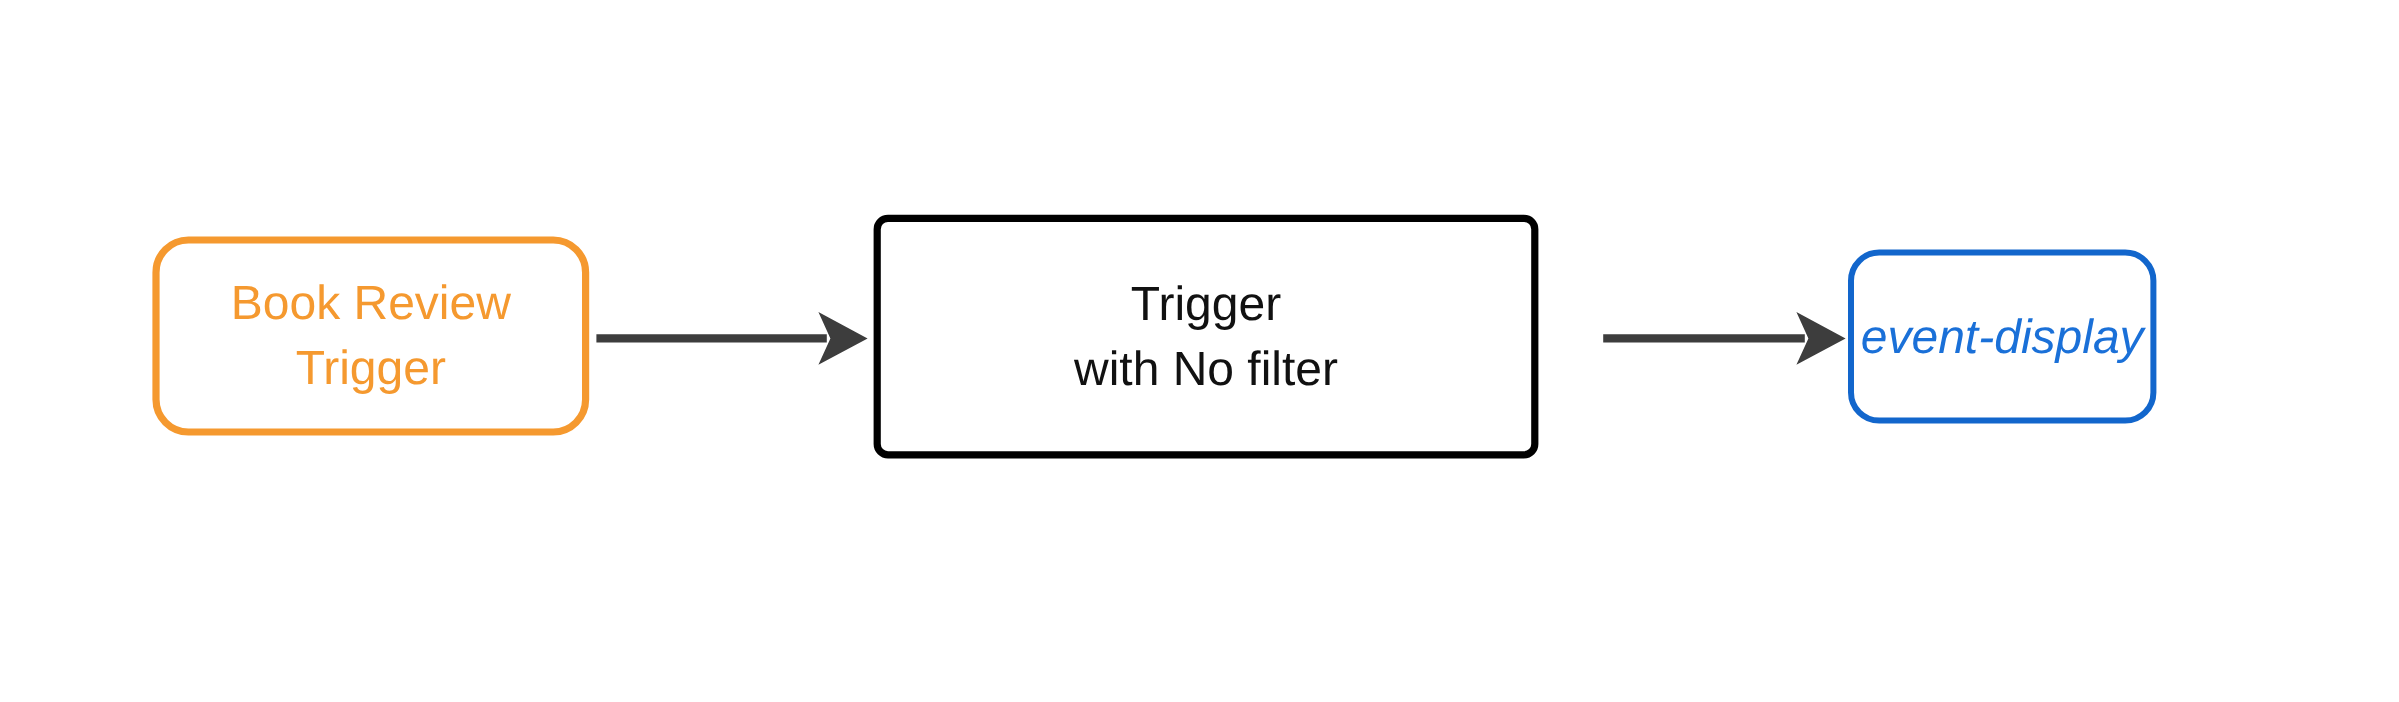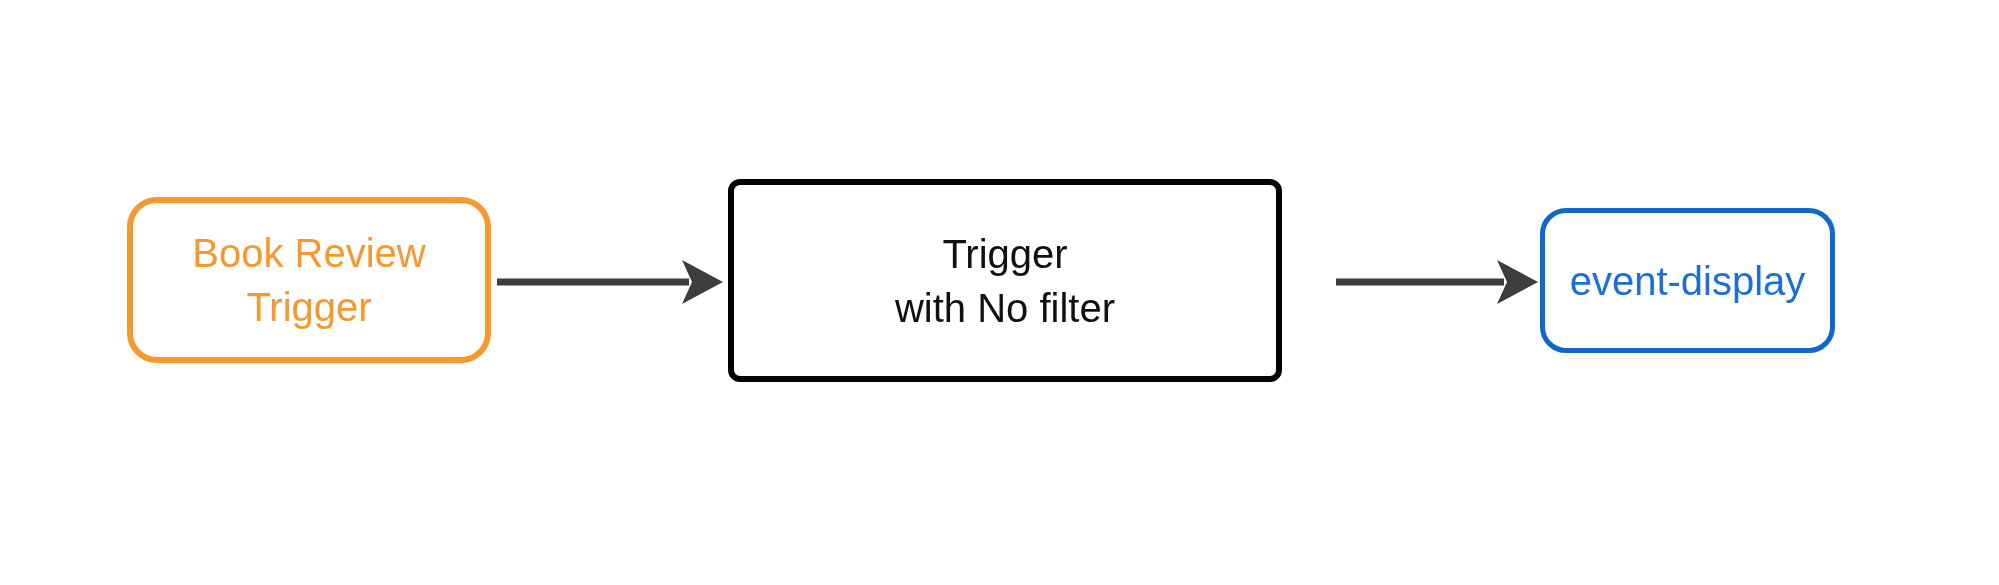--- a/index.html
+++ b/index.html
@@ -41,25 +41,26 @@
     top: 179px;
     width: 554px;
     height: 203px;
     border: 6px solid var(--trigger-border, #000000);
     border-radius: 12px;
     color: var(--trigger-text, #111111);
   }
   .node-event {
     left: 1540px;
     top: 208px;
-    width: 295px;
+    width: 257px;
     height: 145px;
     border: 5px solid var(--event-display-border, #1266cc);
     border-radius: 26px;
     color: var(--event-display-text, #1a70d8);
+    font-style: italic;
   }
   .edge {
     position: absolute;
     color: var(--arrow, #3d3d3d);
   }
   .edge-1 { left: 491px; top: 255px; }
   .edge-2 { left: 1332px; top: 255px; }
 </style>
 </head>
 <body>

